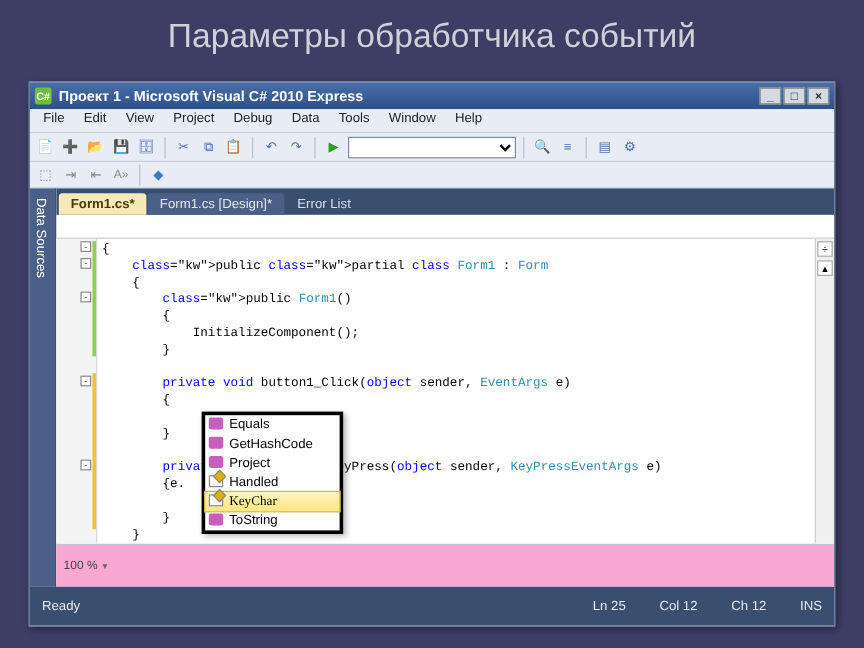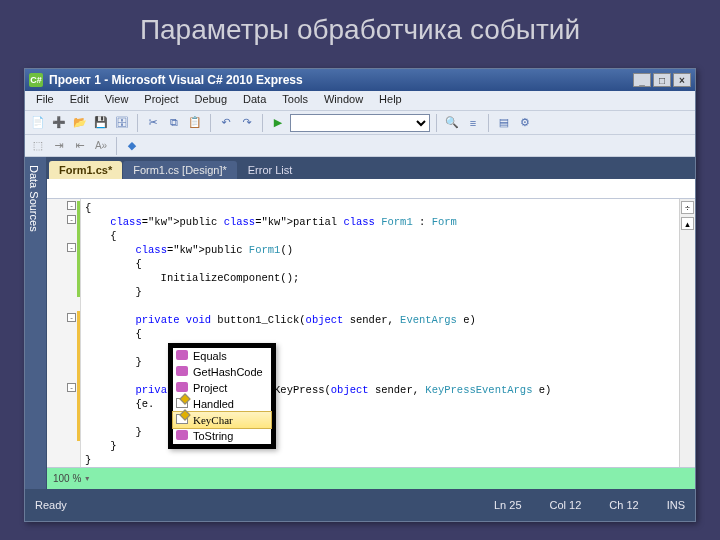--- a/index.html
+++ b/index.html
@@ -241,23 +241,23 @@
     color: #000;
     position: relative;
     overflow: hidden;
   }
   .kw { color: #0000ff; }
   .type { color: #2b91af; }
   .intellisense {
     position: absolute;
     left: 87px;
     top: 144px;
-    width: 108px;
-    background: #fff;
-    border: 5px solid #000000;
+    width: 118px;
+    background: #fff;
+    border: 3px solid #000000;
     box-shadow: 2px 2px 5px rgba(0,0,0,0.3);
     font-family: Tahoma, sans-serif;
     font-size: 11px;
     z-index: 10;
   }
   .is-item {
     padding: 1px 4px 1px 20px;
     position: relative;
     cursor: pointer;
     line-height: 14px;
@@ -299,22 +299,22 @@
     top: 2px; left: 1px;
     width: 13px; height: 13px;
     border: 1px solid #aaa;
     background: #fff;
     font-size: 9px;
     text-align: center;
     line-height: 12px;
     cursor: pointer;
   }
   .zoom-bar {
-    height: 22px;
-    background: #86efac;
+    height: 36px;
+    background: #f9a8d4;
     border-top: 1px solid #c0c8d8;
     display: flex;
     align-items: center;
     padding: 0 6px;
     font-size: 10px;
     color: #444;
   }
   .zoom-bar::after {
     content: "";
     flex: 1;

